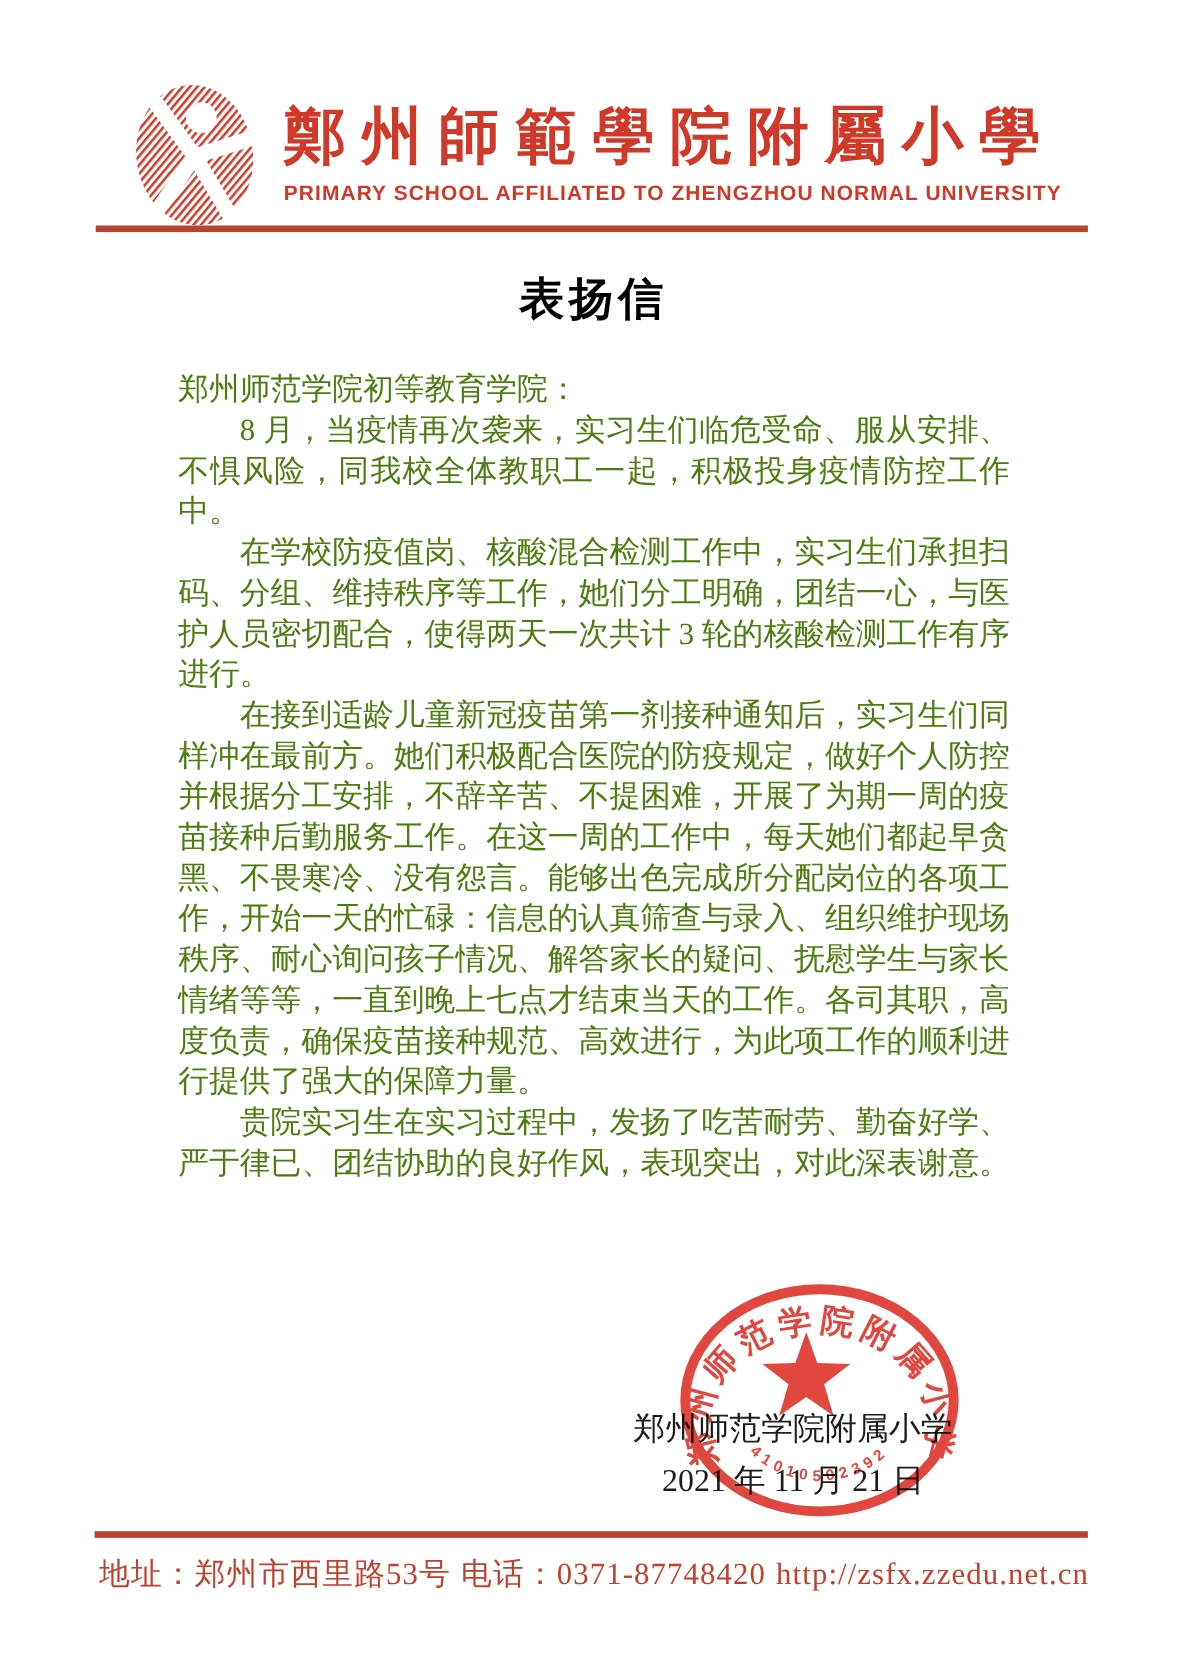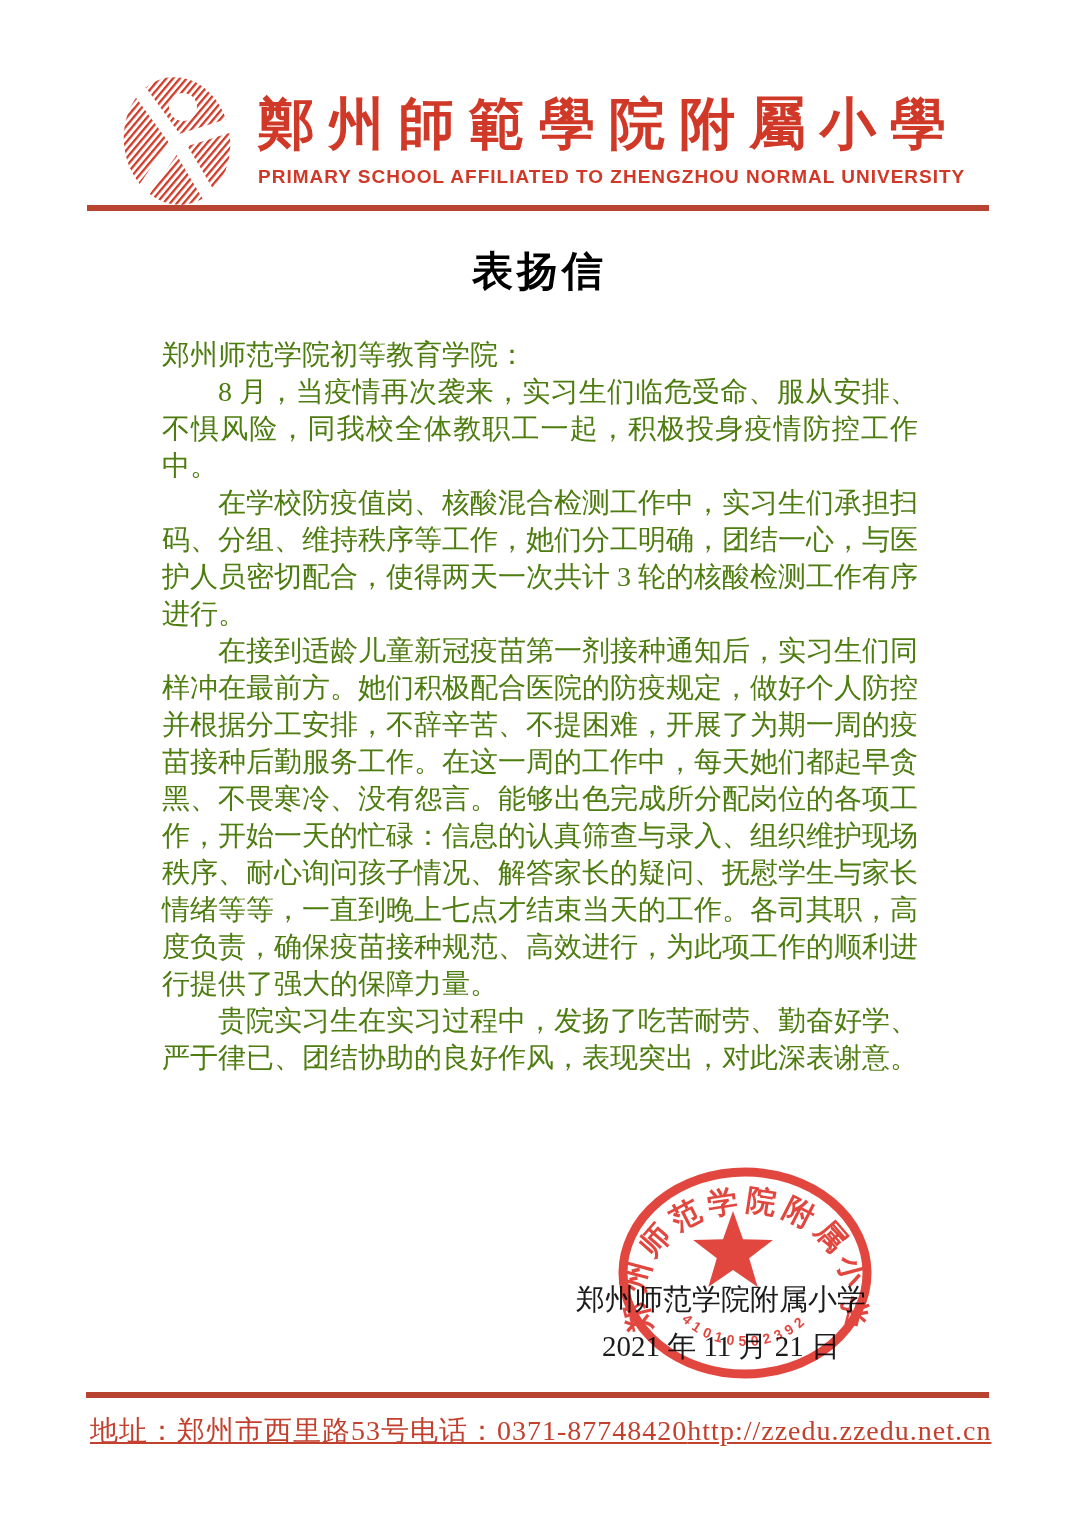--- a/index.html
+++ b/index.html
@@ -53,21 +53,21 @@
     position:absolute;left:615px;top:1163px;
     mix-blend-mode:multiply;opacity:.92;
   }
   
   .footer-line{
     position:absolute;left:90px;top:1412px;width:900px;
     display:flex;justify-content:space-between;align-items:baseline;
     color:#c2402e;font-size:28px;white-space:nowrap;
     font-family:"Liberation Serif","DejaVu Serif",serif;
   }
-  .footer-item{letter-spacing:1px;text-decoration:underline;}
+  .footer-item{letter-spacing:1px;}
 </style>
 </head>
 <body>
 
 <div class="page">
 
   <div class="logo">
     <svg width="148" height="142" viewBox="0 0 148 142" xmlns="http://www.w3.org/2000/svg">
       <defs>
         <pattern id="fp" width="5.2" height="5.2" patternUnits="userSpaceOnUse" patternTransform="rotate(-42)">
@@ -128,16 +128,16 @@
 
   <div class="rule rule-bottom"></div>
 
   <div class="footer-line">
     <span class="footer-item">
       <span>地址：</span><span>郑州市西里路53号</span>
     </span>
     <span class="footer-item">
       <span>电话：</span><span>0371-87748420</span>
     </span>
-    <span class="footer-item">http://zzedu.zzedu.net.cn</span>
+    <span class="footer-item">http://zsfx.zzedu.net.cn</span>
   </div>
 
 </div>
 
 </body></html>

